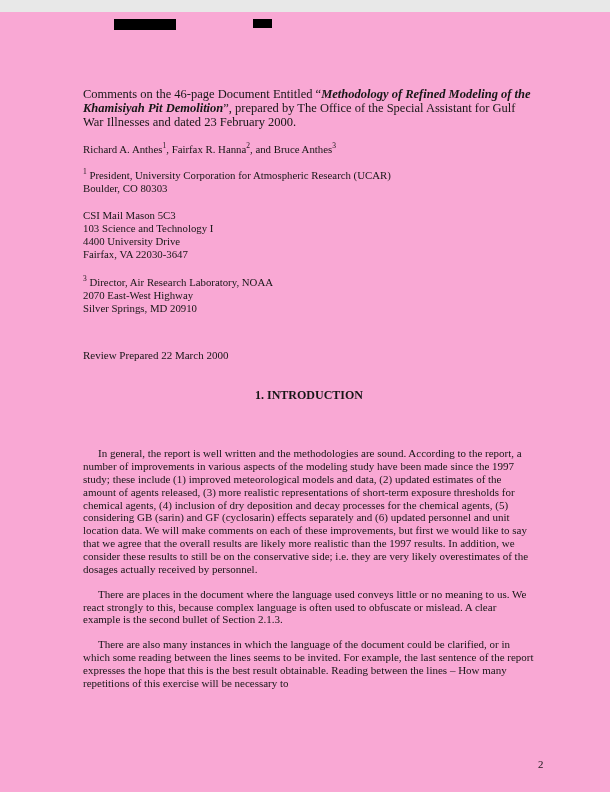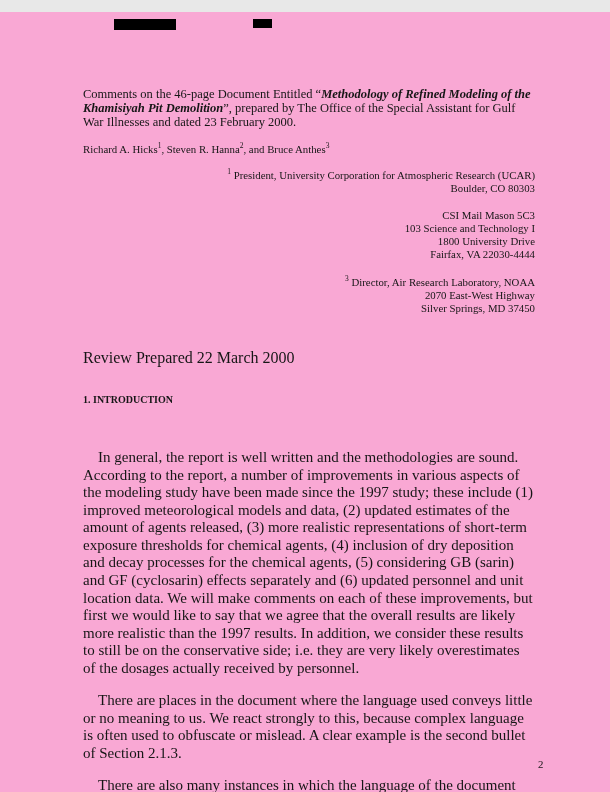--- a/index.html
+++ b/index.html
@@ -22,25 +22,25 @@
   .content {
     position: absolute;
     left: 83px;
     top: 62px;
     width: 452px;
   }
   .title { font-size: 12.5px; line-height: 1.15; }
   .title .em { font-weight: bold; font-style: italic; }
   .authors { margin-top: 13px; font-size: 10.8px; }
   sup { font-size: 7.5px; vertical-align: super; line-height: 0; }
-  .affil { margin-top: 14px; font-size: 10.8px; line-height: 1.22; text-align: right; }
-  .review { margin-top: 34px; font-size: 16px; }
-  .heading { margin-top: 27px; font-size: 10px; font-weight: bold; }
+  .affil { margin-top: 14px; font-size: 10.8px; line-height: 1.22; }
+  .review { margin-top: 34px; font-size: 11px; }
+  .heading { margin-top: 27px; font-size: 12px; font-weight: bold; text-align: center; }
   .para {
-    font-size: 15px;
+    font-size: 11px;
     line-height: 1.17;
     text-indent: 15px;
     margin-top: 12px;
   }
   .para.first { margin-top: 44px; }
   .pagenum {
     position: absolute;
     left: 538px;
     top: 746px;
     font-size: 10.8px;
@@ -51,38 +51,38 @@
 
 <div class="page">
 
   <div class="mark mark1"></div>
   <div class="mark mark2"></div>
 
   <div class="content">
 
     <p class="title"><span>Comments on the 46-page Document Entitled “</span><span class="em">Methodology of Refined Modeling of the Khamisiyah Pit Demolition</span><span>”, prepared by The Office of the Special Assistant for Gulf War Illnesses and dated 23 February 2000.</span></p>
 
-    <p class="authors"><span>Richard A. Hicks</span><sup>1</sup><span>, </span><span>Steven R. Hanna</span><sup>2</sup><span>, and </span><span>Bruce Anthes</span><sup>3</sup></p>
+    <p class="authors"><span>Richard A. Anthes</span><sup>1</sup><span>, </span><span>Fairfax R. Hanna</span><sup>2</sup><span>, and </span><span>Bruce Anthes</span><sup>3</sup></p>
 
     <div class="affil">
       <div><sup>1</sup><span> President, University Corporation for Atmospheric Research (UCAR)</span></div>
       <div>Boulder, CO 80303</div>
     </div>
 
     <div class="affil">
       <div>CSI Mail Mason 5C3</div>
       <div>103 Science and Technology I</div>
-      <div>1800 University Drive</div>
-      <div>Fairfax, VA 22030-4444</div>
+      <div>4400 University Drive</div>
+      <div>Fairfax, VA 22030-3647</div>
     </div>
 
     <div class="affil">
       <div><sup>3</sup><span> Director, Air Research Laboratory, NOAA</span></div>
       <div>2070 East-West Highway</div>
-      <div>Silver Springs, MD 37450</div>
+      <div>Silver Springs, MD 20910</div>
     </div>
 
     <p class="review">Review Prepared 22 March 2000</p>
 
     <h2 class="heading">1. INTRODUCTION</h2>
 
     <p class="para first">In general, the report is well written and the methodologies are sound.  According to the report, a number of improvements in various aspects of the modeling study have been made since the 1997 study; these include (1) improved meteorological models and data, (2) updated estimates of the amount of agents released, (3) more realistic representations of short-term exposure thresholds for chemical agents, (4) inclusion of dry deposition and decay processes for the chemical agents, (5) considering GB (sarin) and GF (cyclosarin) effects separately and (6) updated personnel and unit location data.  We will make comments on each of these improvements, but first we would like to say that we agree that the overall results are likely more realistic than the 1997 results.  In addition, we consider these results to still be on the conservative side; i.e. they are very likely overestimates of the dosages actually received by personnel.</p>
 
     <p class="para">There are places in the document where the language used conveys little or no meaning to us.  We react strongly to this, because complex language is often used to obfuscate or mislead.  A clear example is the second bullet of Section 2.1.3.</p>
 

